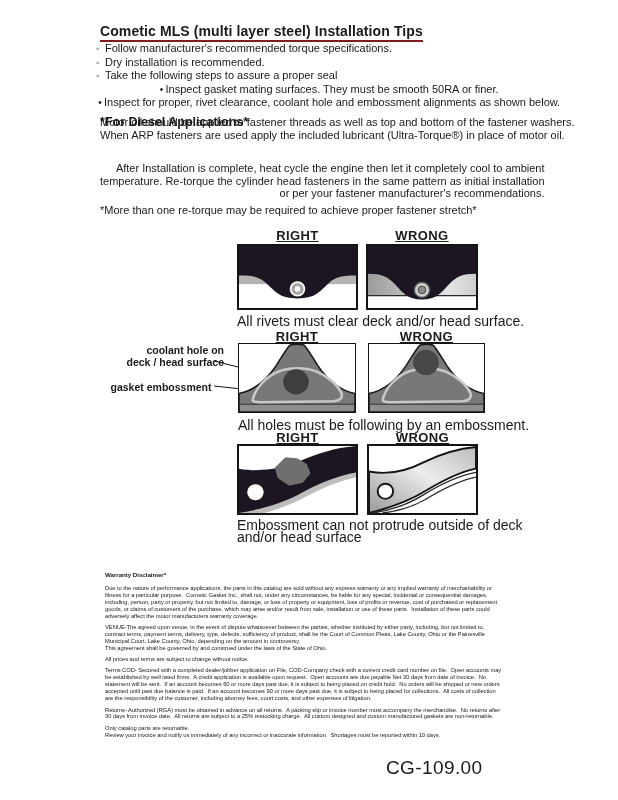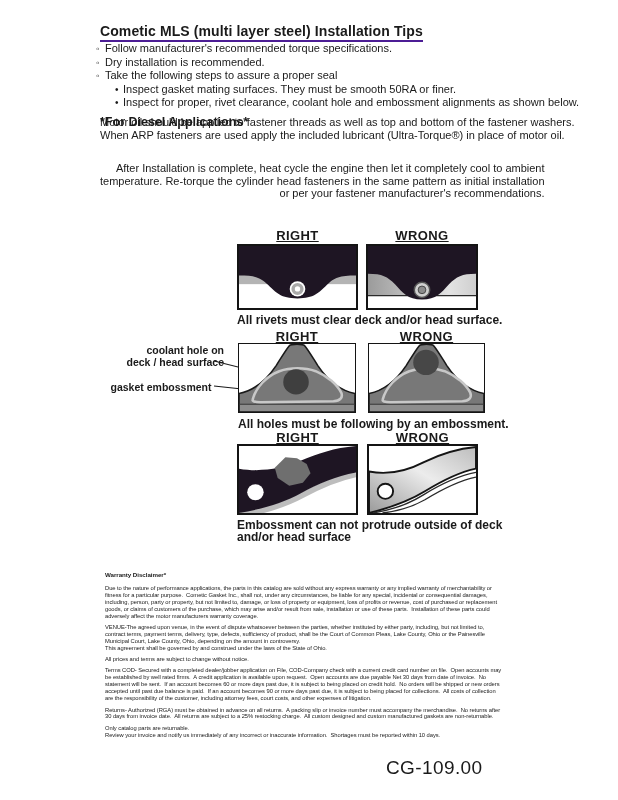--- a/index.html
+++ b/index.html
@@ -1,46 +1,46 @@
 <!DOCTYPE html>
 <html><head>
 <meta charset="utf-8">
 <style>
   html,body{margin:0;padding:0;background:#ffffff;}
   .page{position:relative;width:618px;height:800px;background:#ffffff;
         font-family:"Liberation Sans",sans-serif;color:#1a1a1a;overflow:hidden;}
 
   .title{position:absolute;left:100px;top:23px;font-size:14px;font-weight:700;
-         border-bottom:2px solid #4c1d95;padding-bottom:1px;letter-spacing:0.1px;}
+         border-bottom:2px solid #7f1d1d;padding-bottom:1px;letter-spacing:0.1px;}
 
   .bullets{position:absolute;left:96px;top:42px;font-size:11px;line-height:13.5px;}
   .bullet-row{white-space:nowrap;}
   .marker{display:inline-block;width:9px;font-size:10px;}
-  .sub{margin-left:19px;}
+  .sub{text-align:center;}
   .sub .marker{width:8px;}
 
   .diesel-heading{position:absolute;left:100px;top:115px;font-size:12.5px;font-weight:700;}
   .para{position:absolute;left:100px;font-size:11px;line-height:12.6px;white-space:pre-line;}
   .p1{top:116px;} .p2{top:162px;text-align:right;} .note{top:204px;}
 
   .rw-label{position:absolute;font-size:13px;font-weight:600;letter-spacing:0.4px;text-align:center;text-decoration:underline;}
   .rw1r{left:237px;top:228px;width:121px;} .rw1w{left:366px;top:228px;width:112px;}
   .rw2r{left:238px;top:329px;width:118px;} .rw2w{left:368px;top:329px;width:117px;}
   .rw3r{left:237px;top:430px;width:121px;} .rw3w{left:367px;top:430px;width:111px;}
 
   .diag{position:absolute;border:2px solid #141414;box-sizing:border-box;background:#fff;}
   .diag svg{display:block;width:100%;height:100%;}
   .b1r{left:237px;top:244px;width:121px;height:66px;border-width:2.5px;}
   .b1w{left:366px;top:244px;width:112px;height:66px;border-width:2.5px;}
   .b2r{left:238px;top:343px;width:118px;height:70px;border-width:1.5px;}
   .b2w{left:368px;top:343px;width:117px;height:70px;border-width:1.5px;}
   .b3r{left:237px;top:444px;width:121px;height:71px;}
   .b3w{left:367px;top:444px;width:111px;height:71px;}
 
-  .caption{position:absolute;font-size:12px;font-weight:700;white-space:pre-line;}
+  .caption{position:absolute;font-size:14px;font-weight:400;white-space:pre-line;}
   .cap1{left:237px;top:313px;}
   .cap2{left:238px;top:417px;}
   .cap3{left:237px;top:519px;line-height:12px;}
 
   .anno{position:absolute;font-size:10.5px;font-weight:600;text-align:right;
         line-height:12px;white-space:pre-line;}
   .anno1{left:124px;top:344px;width:100px;}
   .anno2{left:110px;top:381px;width:102px;text-align:center;}
   .leader{position:absolute;left:110px;top:340px;width:260px;height:90px;pointer-events:none;}
 
@@ -65,20 +65,21 @@
     <div class="bullet-row sub"><span class="marker">•</span><span>Inspect gasket mating surfaces.  They must be smooth 50RA or finer.</span></div>
     <div class="bullet-row sub"><span class="marker">•</span><span>Inspect for proper, rivet clearance, coolant hole and embossment alignments as shown below.</span></div>
   </div>
 
   <div class="diesel-heading">*For Diesel Applications*</div>
   <div class="para p1">Motor oil should be applied to fastener threads as well as top and bottom of the fastener washers.
 When ARP fasteners are used apply the included lubricant (Ultra-Torque®) in place of motor oil.</div>
   <div class="para p2">After Installation is complete, heat cycle the engine then let it completely cool to ambient
 temperature. Re-torque the cylinder head fasteners in the same pattern as initial installation
 or per your fastener manufacturer's recommendations.</div>
+  <div class="para note">*More than one re-torque may be required to achieve proper fastener stretch*</div>
 
   <div class="rw-label rw1r">RIGHT</div>
   <div class="rw-label rw1w">WRONG</div>
 
   <div class="diag b1r">
     <svg viewBox="0 0 120 65" preserveAspectRatio="none">
       <rect width="120" height="65" fill="#ffffff"></rect>
       <rect x="0" y="30" width="120" height="10" fill="#b4b4b4"></rect>
       <path d="M0,0 H120 V31 C103,31 98,33 90,41 C82,49 77,55 60,55 C43,55 38,49 30,41 C22,33 17,31 0,31 Z" fill="#1e1523"></path>
       <circle cx="60" cy="45" r="8" fill="#ffffff"></circle>

